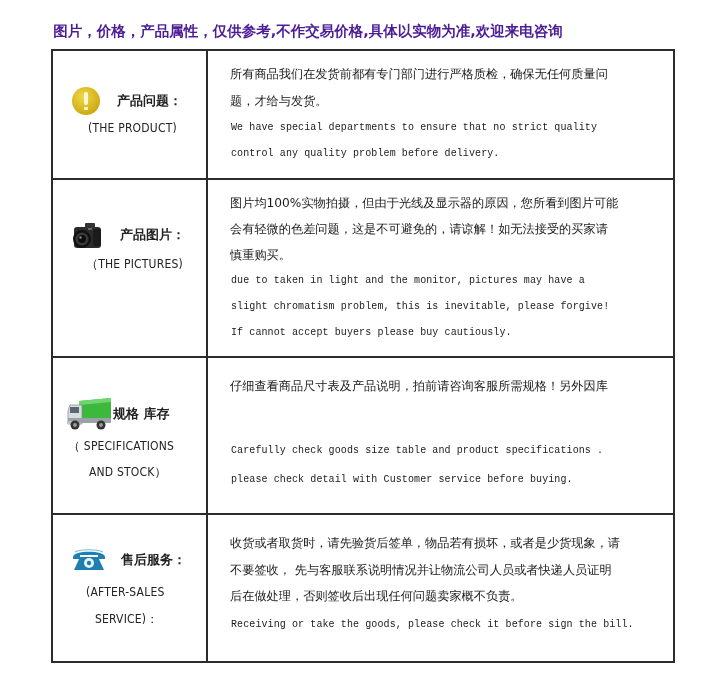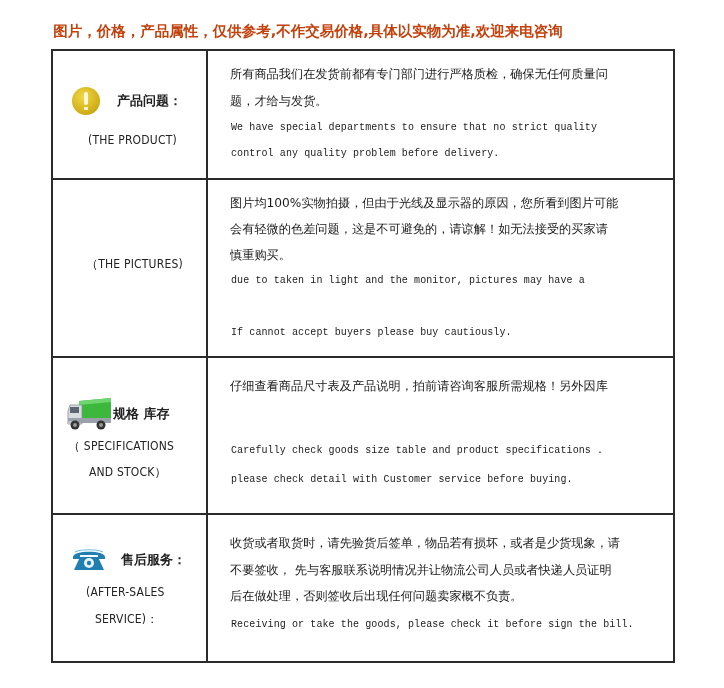--- a/index.html
+++ b/index.html
@@ -1,19 +1,19 @@
 <!DOCTYPE html>
 <html><head>
   <meta charset="utf-8">
   <style>
     html, body { margin: 0; padding: 0; background: #ffffff; }
     body { width: 724px; height: 688px; position: relative; overflow: hidden;
            font-family: "DejaVu Sans", "Liberation Sans", sans-serif; color: #1a1a1a; }
     .page-title { position: absolute; left: 0; top: 22px; width: 616px; text-align: center;
-                  font-size: 14.5px; font-weight: bold; color: #c2410c; letter-spacing: 0px; }
+                  font-size: 14.5px; font-weight: bold; color: #4c1d95; letter-spacing: 0px; }
     .info-table { position: absolute; left: 51px; top: 49px; width: 624px; height: 614px;
                   border: 2px solid #2b2b2b; box-sizing: border-box; }
     .row { position: absolute; left: 0; width: 100%; box-sizing: border-box; }
     .row + .row { border-top: 2px solid #2b2b2b; }
     .label-cell { position: absolute; left: 0; top: 0; bottom: 0; width: 155px;
                   border-right: 2px solid #2b2b2b; box-sizing: border-box; }
     .content-cell { position: absolute; left: 155px; top: 0; right: 0; bottom: 0; padding-left: 16px; }
     .label-head { position: absolute; display: flex; align-items: center; }
     .label-cn { font-size: 13px; font-weight: bold; color: #222; margin-left: 8px; white-space: nowrap; }
     .label-en { position: absolute; font-family: "DejaVu Sans Condensed", "DejaVu Sans", sans-serif;
@@ -36,39 +36,55 @@
 <div class="page-title">图片，价格，产品属性，仅供参考,不作交易价格,具体以实物为准,欢迎来电咨询</div>
 
 <div class="info-table">
 
   <div class="row" style="top:0; height:127px;">
     <div class="label-cell">
       <div class="label-head" style="left:19px; top:36px;">
         <span class="icon icon-warning"></span>
         <span class="label-cn" style="margin-left:17px;">产品问题：</span>
       </div>
-      <div class="label-en" style="left:35px; top:70px;margin-top:12px;">(THE PRODUCT)</div>
+      <div class="label-en" style="left:35px; top:70px;">(THE PRODUCT)</div>
     </div>
     <div class="content-cell">
       <div class="cn-line" style="top:15px;">所有商品我们在发货前都有专门部门进行严格质检，确保无任何质量问</div>
       <div class="cn-line" style="top:42px;">题，才给与发货。</div>
       <div class="en-line" style="top:71px;">We have special departments to ensure that no strict quality</div>
       <div class="en-line" style="top:97px;">control any quality problem before delivery.</div>
     </div>
   </div>
 
   <div class="row" style="top:127px; height:178px;">
     <div class="label-cell">
+      <div class="label-head" style="left:18px; top:40px;">
+        <span class="icon" style="width:32px; height:30px;">
+          <svg width="32" height="30" viewBox="0 0 32 30">
+            <rect x="3" y="7" width="27" height="21" rx="3" fill="#2a2a2a"></rect>
+            <rect x="14" y="3" width="10" height="6" rx="1" fill="#333"></rect>
+            <rect x="22" y="9" width="8" height="17" rx="2" fill="#1b1b1b"></rect>
+            <circle cx="11" cy="19" r="9" fill="#111"></circle>
+            <circle cx="11" cy="19" r="6.5" fill="#3a3a3a"></circle>
+            <circle cx="11" cy="19" r="4" fill="#0d0d0d"></circle>
+            <circle cx="9.5" cy="17.5" r="1.3" fill="#7a8a70"></circle>
+            <rect x="17" y="8" width="4" height="2" fill="#666"></rect>
+          </svg>
+        </span>
+        <span class="label-cn" style="margin-left:17px;">产品图片：</span>
+      </div>
       <div class="label-en" style="left:33px; top:76px;">（THE PICTURES)</div>
     </div>
     <div class="content-cell">
       <div class="cn-line" style="top:15px;">图片均100%实物拍摄，但由于光线及显示器的原因，您所看到图片可能</div>
       <div class="cn-line" style="top:41px;">会有轻微的色差问题，这是不可避免的，请谅解！如无法接受的买家请</div>
       <div class="cn-line" style="top:67px;">慎重购买。</div>
       <div class="en-line" style="top:95px;">due to taken in light and the monitor, pictures may have a</div>
+      <div class="en-line" style="top:121px;">slight chromatism problem, this is inevitable, please forgive!</div>
       <div class="en-line" style="top:147px;">If cannot accept buyers please buy cautiously.</div>
     </div>
   </div>
 
   <div class="row" style="top:305px; height:157px;">
     <div class="label-cell">
       <div class="label-head" style="left:14px; top:39px;">
         <span class="icon" style="width:46px; height:34px;">
           <svg width="46" height="34" viewBox="0 0 46 34">
             <polygon points="12,4 44,1 44,22 12,24" fill="#3cb83c"></polygon>

